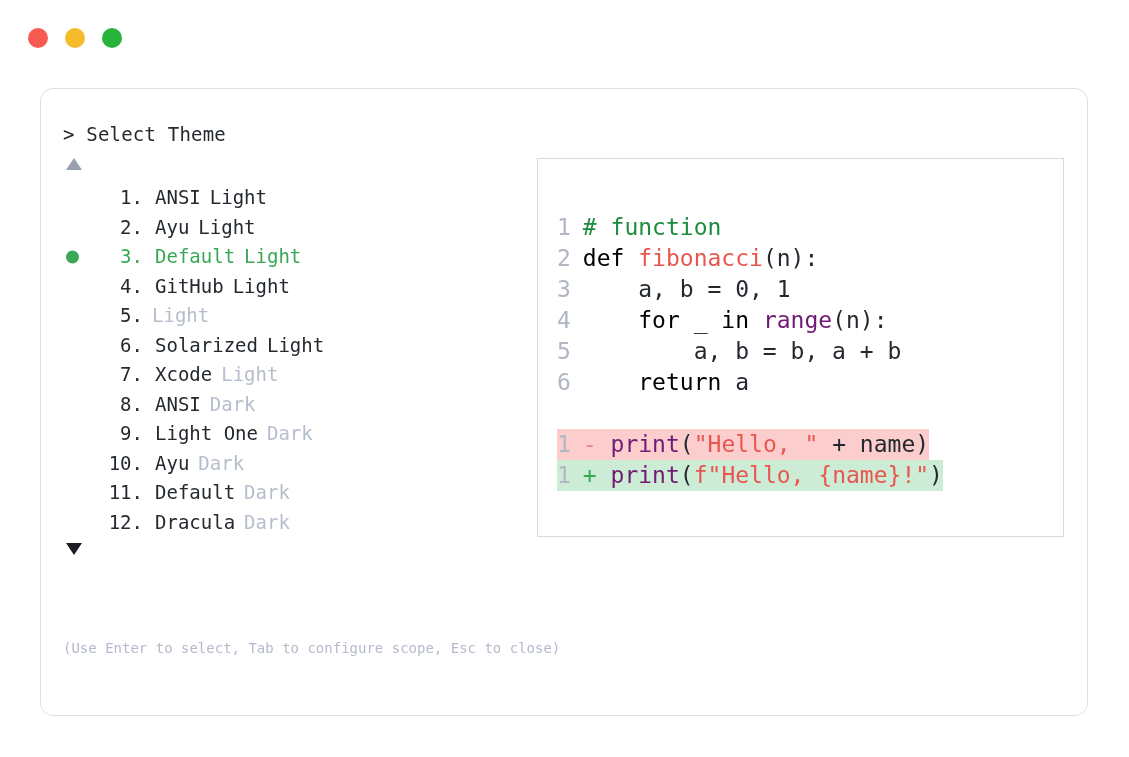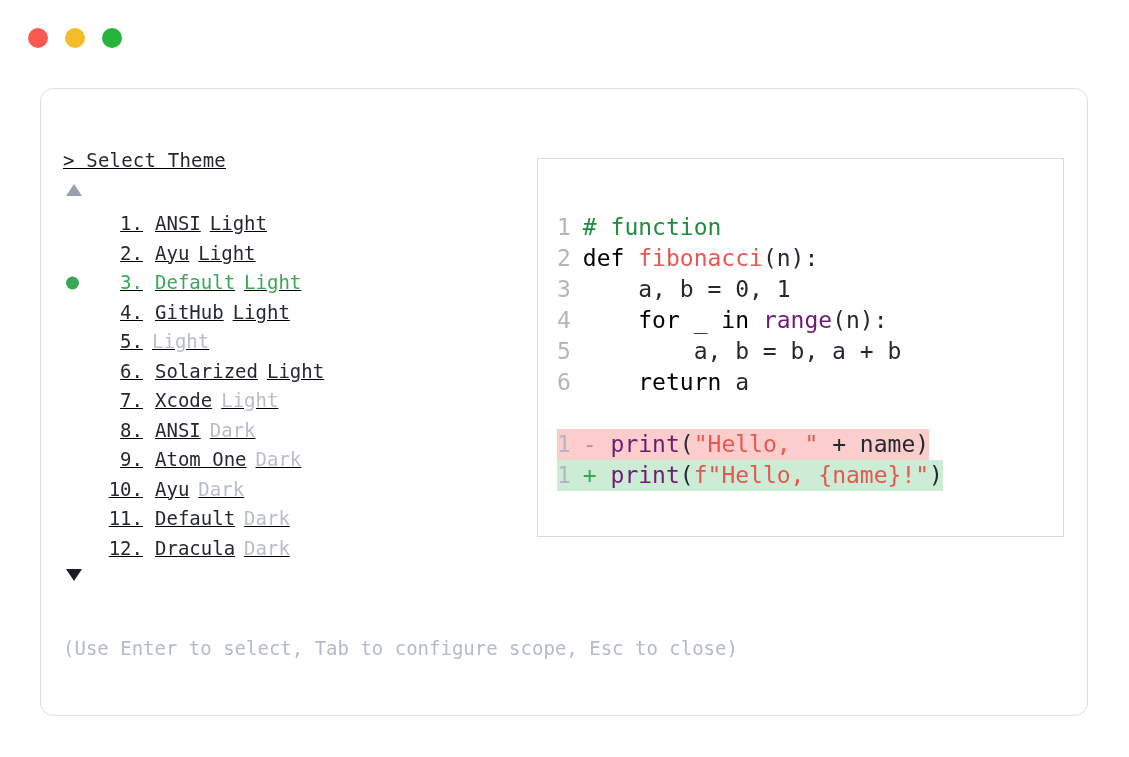--- a/index.html
+++ b/index.html
@@ -50,23 +50,22 @@
     position: absolute;
     left: 0;
     top: 0;
     width: 100%;
     height: 100%;
   }
 
   .col-left {
     position: absolute;
     left: 22px;
-    top: 58px;
+    top: 32px;
     width: 470px;
-    text-decoration: underline;
   }
   .col-right {
     position: absolute;
     left: 496px;
     top: 44px;
     width: 540px;
   }
 
   .pane-title {
     font-size: 19px;
@@ -169,21 +168,21 @@
   .diff-del  { background: #fbcdcd; }
   .diff-add  { background: #cdecd6; }
   .sign-del  { color: #e78585; }
   .sign-add  { color: #3aa757; }
 
   
   .hint {
     position: absolute;
     left: 22px;
     top: 546px;
-    font-size: 19px;
+    font-size: 14px;
     line-height: 26px;
     color: #b3bacb;
     white-space: pre;
   }
 </style>
 </head>
 <body>
 
 <div class="titlebar">
   <span class="dot dot-red"></span>
@@ -199,21 +198,21 @@
       <div class="arrow-up"></div>
       <div class="theme-list" id="theme-list">
           <div class="theme-row"><span class="row-num">1.</span><span class="row-name">ANSI</span><span class="row-suffix suffix-dark">Light</span></div>
           <div class="theme-row"><span class="row-num">2.</span><span class="row-name">Ayu</span><span class="row-suffix suffix-dark">Light</span></div>
           <div class="theme-row selected"><span class="bullet"></span><span class="row-num">3.</span><span class="row-name">Default</span><span class="row-suffix suffix-dark">Light</span></div>
           <div class="theme-row"><span class="row-num">4.</span><span class="row-name">GitHub</span><span class="row-suffix suffix-dark">Light</span></div>
           <div class="theme-row"><span class="row-num">5.</span><span class="row-suffix suffix-muted">Light</span></div>
           <div class="theme-row"><span class="row-num">6.</span><span class="row-name">Solarized</span><span class="row-suffix suffix-dark">Light</span></div>
           <div class="theme-row"><span class="row-num">7.</span><span class="row-name">Xcode</span><span class="row-suffix suffix-muted">Light</span></div>
           <div class="theme-row"><span class="row-num">8.</span><span class="row-name">ANSI</span><span class="row-suffix suffix-muted">Dark</span></div>
-          <div class="theme-row"><span class="row-num">9.</span><span class="row-name">Atom One</span><span class="row-suffix suffix-muted">Dark</span></div>
+          <div class="theme-row"><span class="row-num">9.</span><span class="row-name">Light One</span><span class="row-suffix suffix-muted">Dark</span></div>
           <div class="theme-row"><span class="row-num">10.</span><span class="row-name">Ayu</span><span class="row-suffix suffix-muted">Dark</span></div>
           <div class="theme-row"><span class="row-num">11.</span><span class="row-name">Default</span><span class="row-suffix suffix-muted">Dark</span></div>
           <div class="theme-row"><span class="row-num">12.</span><span class="row-name">Dracula</span><span class="row-suffix suffix-muted">Dark</span></div>
         </div>
       <div class="arrow-down"></div>
     </div>
 
     <div class="col-right">
       <div class="preview-box">
         <div class="code" id="code-block"><div class="code-line"><span class="ln">1</span> <span class="tok-comment"># function</span></div><div class="code-line"><span class="ln">2</span> <span class="tok-key">def </span><span class="tok-fn">fibonacci</span><span class="tok-plain">(n):</span></div><div class="code-line"><span class="ln">3</span> <span class="tok-plain">    a, b = 0, 1</span></div><div class="code-line"><span class="ln">4</span> <span class="tok-plain">    </span><span class="tok-key">for</span><span class="tok-plain"> _ </span><span class="tok-key">in</span><span class="tok-plain"> </span><span class="tok-call">range</span><span class="tok-plain">(n):</span></div><div class="code-line"><span class="ln">5</span> <span class="tok-plain">        a, b = b, a + b</span></div><div class="code-line"><span class="ln">6</span> <span class="tok-plain">    </span><span class="tok-key">return</span><span class="tok-plain"> a</span></div><div class="code-gap"></div><div class="diff-line diff-del"><span class="ln">1</span> <span class="sign-del">-</span> <span class="tok-call">print</span><span class="tok-plain">(</span><span class="tok-str">"Hello, "</span><span class="tok-plain"> + name)</span></div><div class="diff-line diff-add"><span class="ln">1</span> <span class="sign-add">+</span> <span class="tok-call">print</span><span class="tok-plain">(</span><span class="tok-str">f"Hello, {name}!"</span><span class="tok-plain">)</span></div></div>

